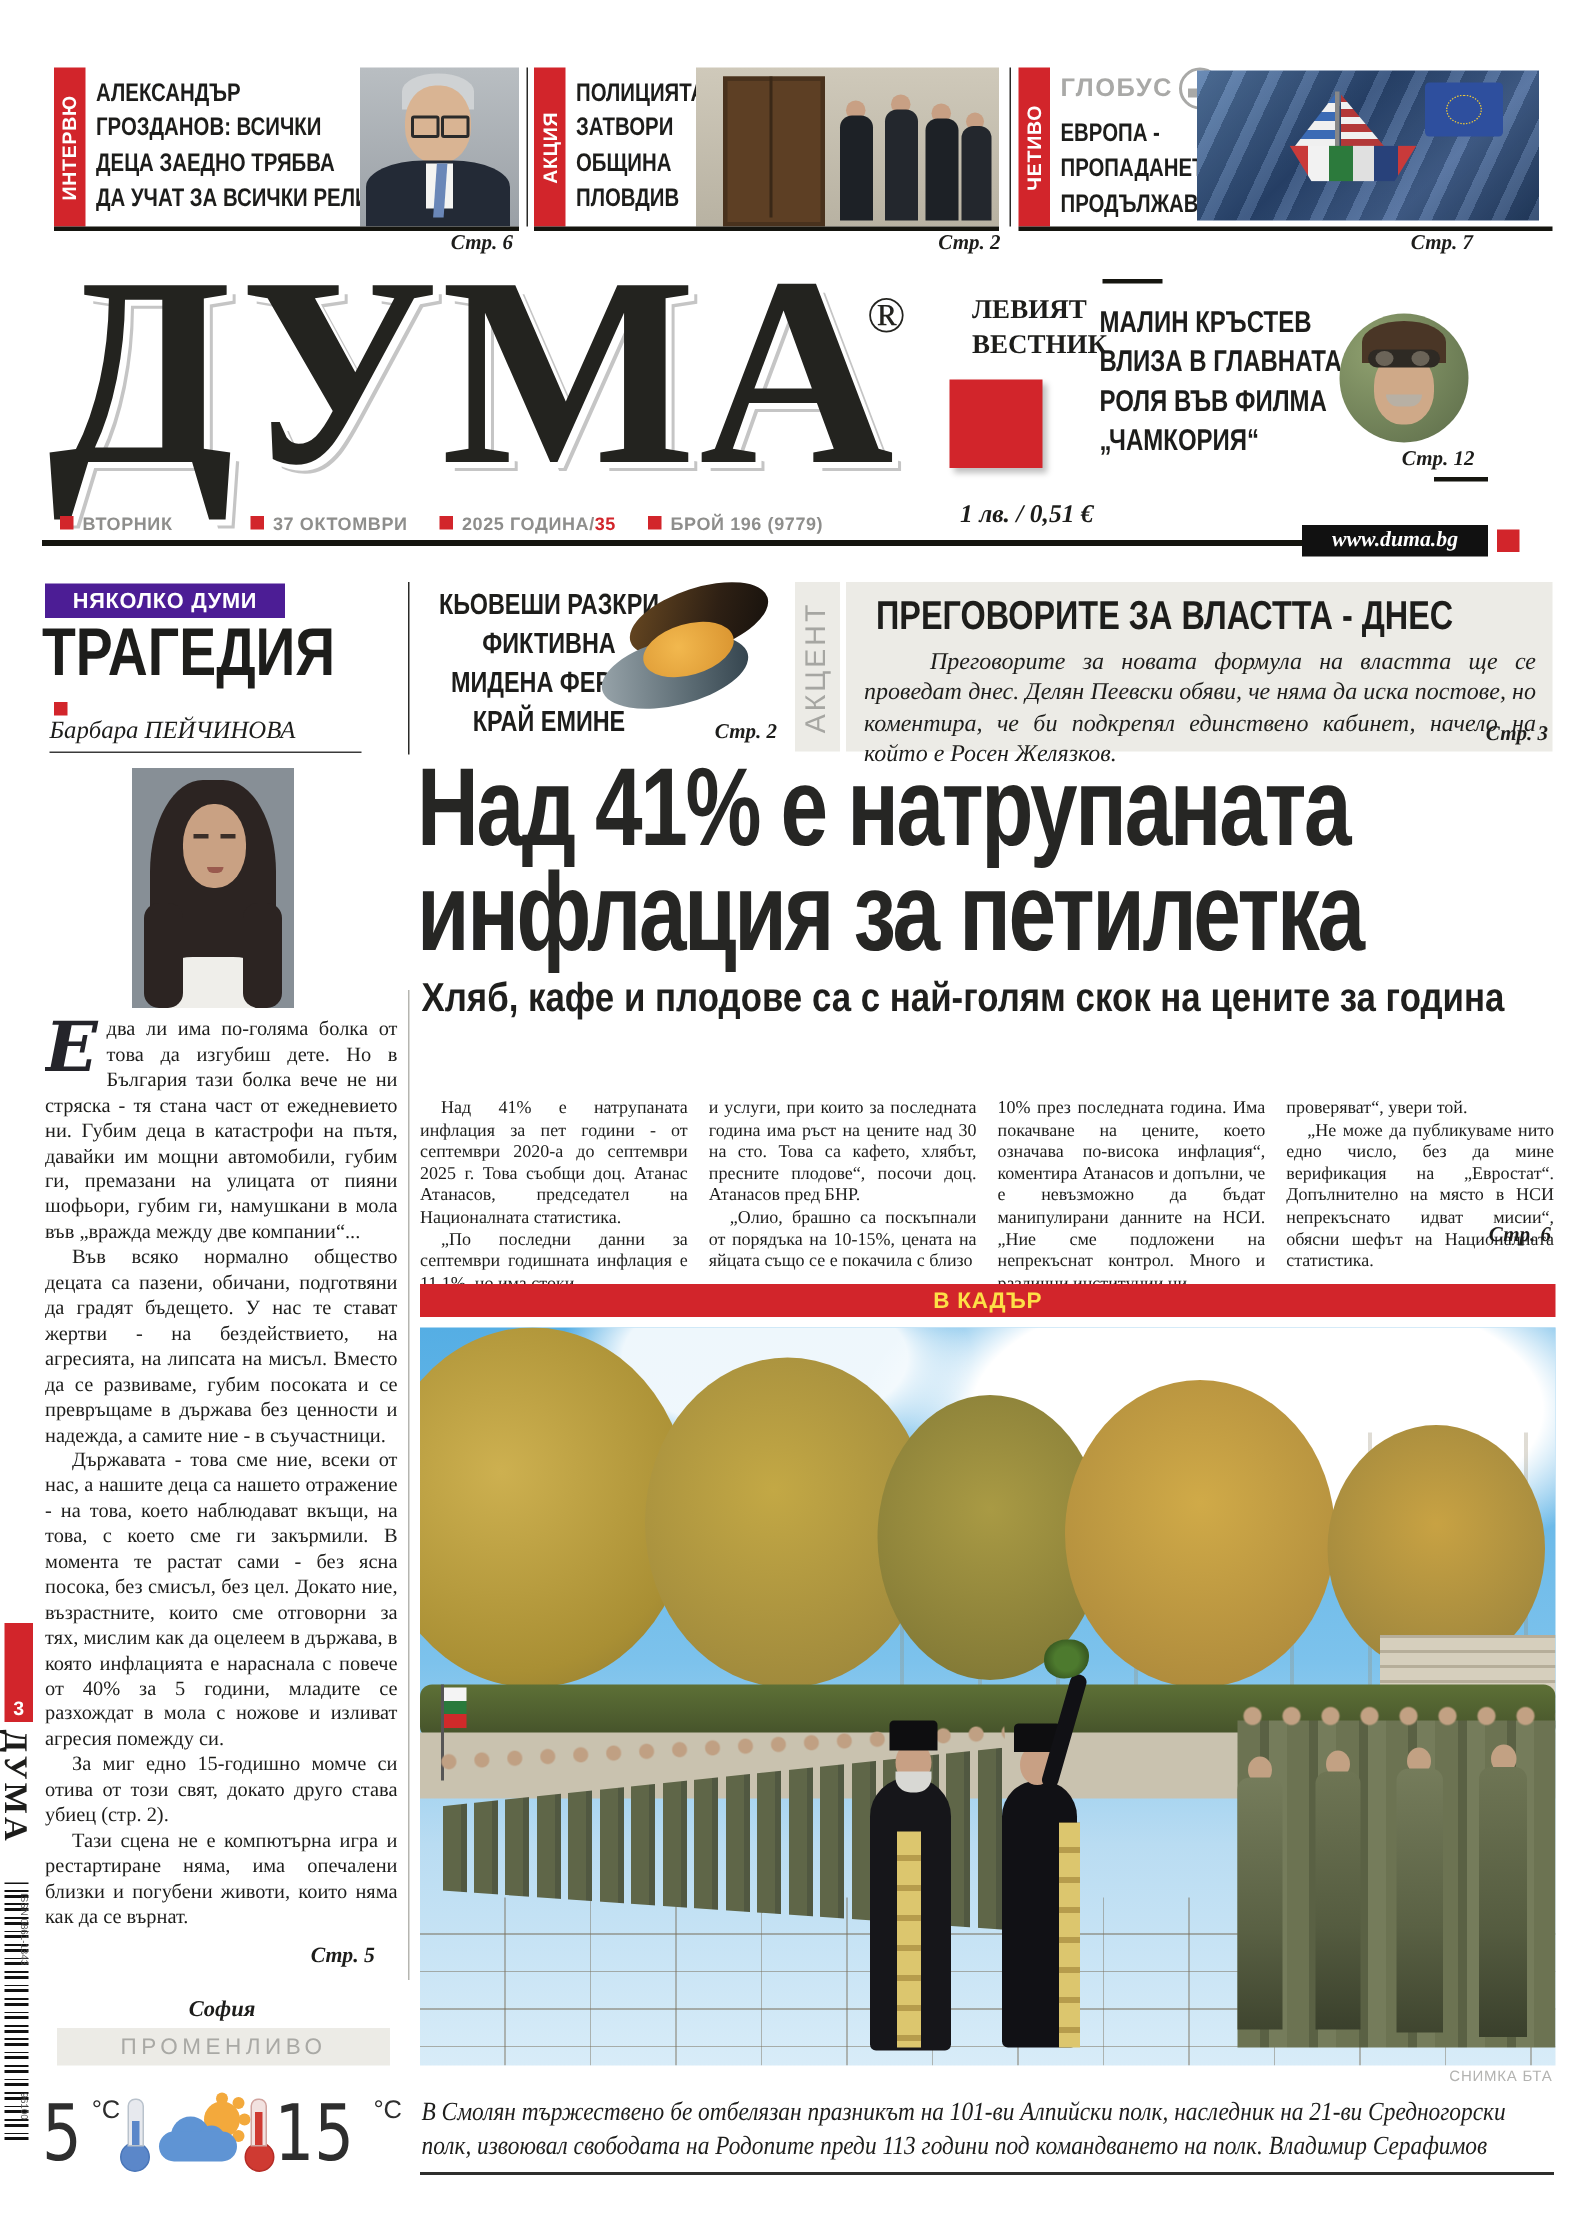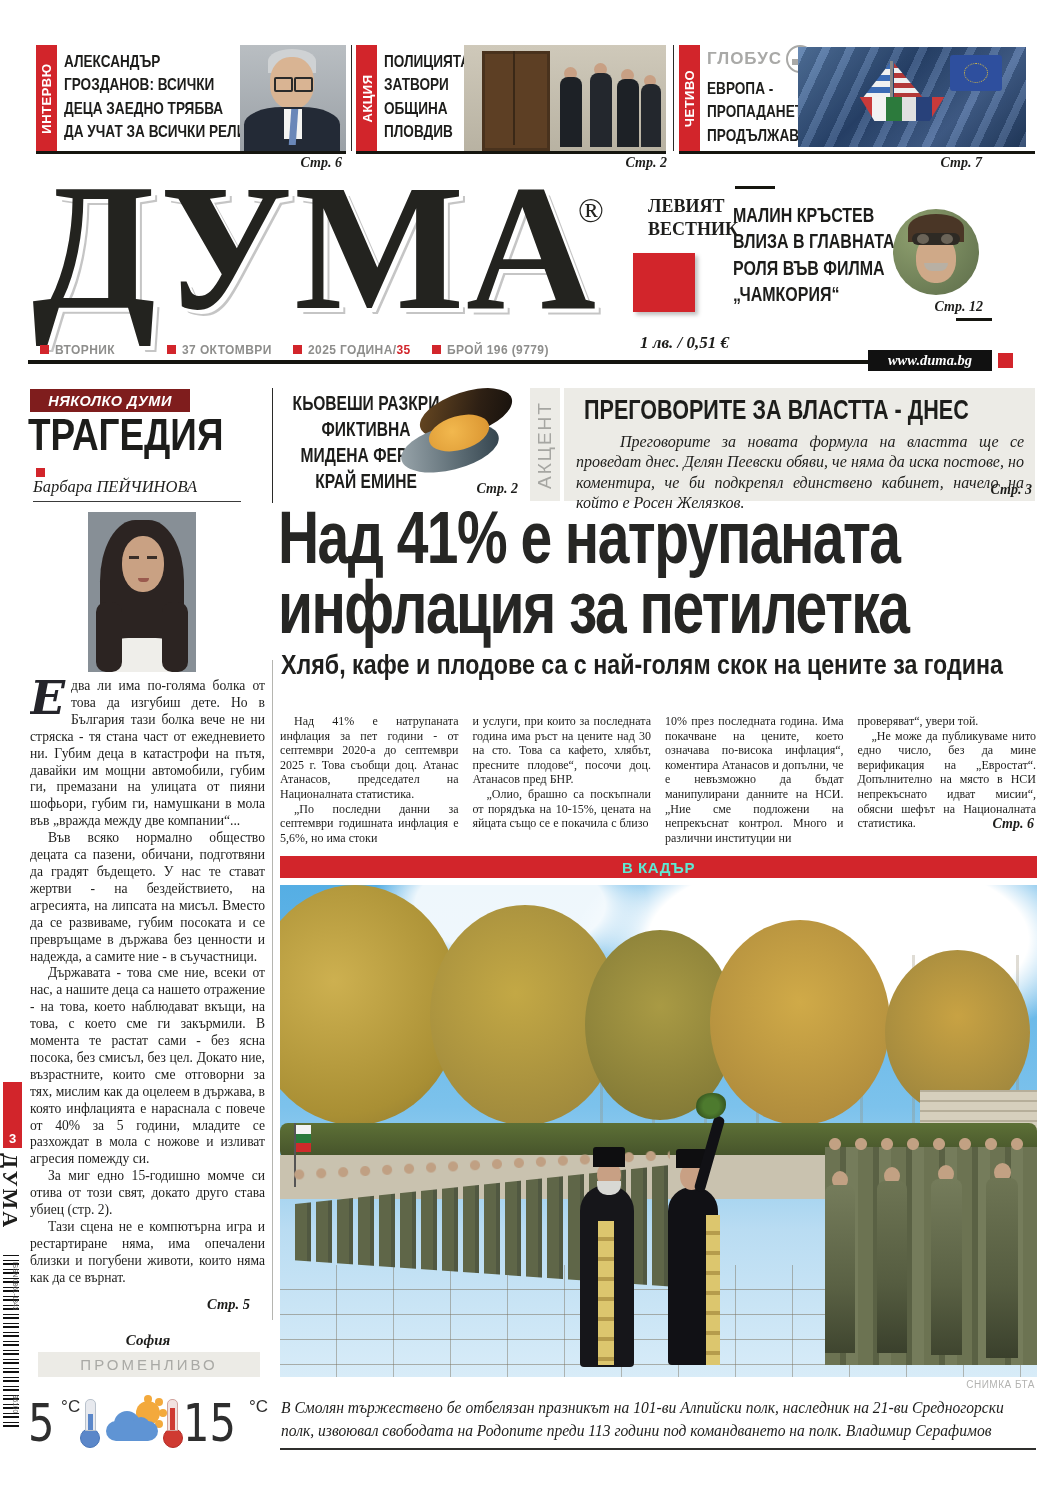--- a/index.html
+++ b/index.html
@@ -158,21 +158,21 @@
     <span class="sq"></span><span class="datelbl">БРОЙ 196 (9779)</span>
   </div>
   <div class="abs serif" style="left:640px;top:333px;font-size:17px;font-weight:700;font-style:italic;">1 лв. / 0,51 €</div>
 
   <div class="rule abs" style="left:28px;top:360px;width:842px;height:3.5px;"></div>
   <div class="abs" style="left:868px;top:350px;width:124px;height:21px;background:#111;display:flex;align-items:center;justify-content:center;">
     <span class="serif" style="color:#fff;font-weight:700;font-style:italic;font-size:14.5px;">www.duma.bg</span>
   </div>
   <div class="abs" style="left:998px;top:353px;width:15px;height:15px;background:#d2252b;"></div>
 
-  <div class="abs" style="left:30px;top:389px;width:160px;height:23px;background:#7f1d1d;display:flex;align-items:center;justify-content:center;font-style:italic;">
+  <div class="abs" style="left:30px;top:389px;width:160px;height:23px;background:#4c1d95;display:flex;align-items:center;justify-content:center;">
     <span style="color:#fff;font-weight:700;font-size:14.5px;letter-spacing:.5px;">НЯКОЛКО ДУМИ</span>
   </div>
   <div class="cond abs" style="left:28px;top:412px;width:300px;font-size:45px;line-height:1;font-weight:800;transform:scaleX(.82);">ТРАГЕДИЯ</div>
   <div class="abs" style="left:36px;top:468px;width:9px;height:9px;background:#d2252b;"></div>
   <div class="abs serif" style="left:33px;top:477px;font-size:16.5px;font-style:italic;">Барбара ПЕЙЧИНОВА</div>
   <div class="abs" style="left:33px;top:501px;width:208px;height:1px;background:#3a3a3a;"></div>
   <div class="vline abs" style="left:272px;top:388px;height:115px;"></div>
   <div class="vline abs" style="left:272px;top:660px;height:660px;background:#b5b5b0;"></div>
 
   <div class="abs" style="left:284px;top:388px;width:240px;height:112px;text-align:center;">
@@ -194,42 +194,42 @@
   <div class="abs panel" style="left:564px;top:388px;width:471px;height:113px;">
     <div class="cond abs" style="left:20px;top:8px;width:560px;font-size:27px;line-height:1.05;font-weight:800;transform:scaleX(.8);">ПРЕГОВОРИТЕ ЗА ВЛАСТТА - ДНЕС</div>
     <div class="abs serif justify" style="left:12px;top:44px;width:448px;font-size:16px;font-style:italic;line-height:1.27;text-indent:44px;">Преговорите за новата формула на властта ще се проведат днес. Делян Пеевски обяви, че няма да иска постове, но коментира, че би подкрепял единствено кабинет, начело на който е Росен Желязков.</div>
   </div>
   <div class="pageref abs" style="left:960px;top:482px;width:72px;text-align:right;">Стр. 3</div>
 
   <div class="cond abs" style="left:278px;top:503px;width:985px;font-size:74px;line-height:.94;font-weight:800;letter-spacing:-2px;color:#262624;transform:scaleX(.77);">Над 41% е натрупаната
 инфлация за петилетка</div>
   <div class="cond abs" style="left:281px;top:651px;width:880px;font-size:27px;line-height:1.1;font-weight:600;color:#1f1f1d;transform:scaleX(.86);">Хляб, кафе и плодове са с най-голям скок на цените за година</div>
 
-  <div class="abs colp" style="left:280px;top:714px;width:756px;height:162px;display:grid;grid-template-columns:repeat(4,1fr);gap:14px;
+  <div class="abs colp" style="left:280px;top:731px;width:756px;height:162px;display:grid;grid-template-columns:repeat(4,1fr);gap:14px;
               font-family:'Liberation Serif',serif;font-size:12px;line-height:14.6px;text-align:justify;">
     <div>
       <p class="ind">Над 41% е натрупаната инфлация за пет години - от септември 2020-а до септември 2025 г. Това съобщи доц. Атанас Атанасов, председател на Националната статистика.</p>
-      <p class="ind">„По последни данни за септември годишната инфлация е 5,6%, но има стоки</p>
+      <p class="ind">„По последни данни за септември годишната инфлация е 11,1%, но има стоки</p>
     </div>
     <div>
       <p>и услуги, при които за последната година има ръст на цените над 30 на сто. Това са кафето, хлябът, пресните плодове“, посочи доц. Атанасов пред БНР.</p>
       <p class="ind">„Олио, брашно са поскъпнали от порядъка на 10-15%, цената на яйцата също се е покачила с близо</p>
     </div>
     <div>
       <p>10% през последната година. Има покачване на цените, което означава по-висока инфлация“, коментира Атанасов и допълни, че е невъзможно да бъдат манипулирани данните на НСИ. „Ние сме подложени на непрекъснат контрол. Много и различни институции ни</p>
     </div>
     <div>
       <p>проверяват“, увери той.</p>
       <p class="ind">„Не може да публикуваме нито едно число, без да мине верификация на „Евростат“. Допълнително на място в НСИ непрекъснато идват мисии“, обясни шефът на Националната статистика.</p>
     </div>
   </div>
   <div class="pageref abs" style="left:930px;top:816px;width:104px;text-align:right;">Стр. 6</div>
 
   <div class="abs" style="left:280px;top:856px;width:757px;height:22px;background:#d2252b;display:flex;align-items:center;justify-content:center;">
-    <span style="color:#5eead4;font-weight:700;font-size:15px;letter-spacing:.5px;">В КАДЪР</span>
+    <span style="color:#fde047;font-weight:700;font-size:15px;letter-spacing:.5px;">В КАДЪР</span>
   </div>
 
   <div class="abs" style="left:280px;top:885px;width:757px;height:492px;overflow:hidden;background:linear-gradient(180deg,#55aee4 0%,#7cc2ec 45%,#b9dcf2 70%,#d8ecf8 100%);">
     <div class="abs" style="left:300px;top:-40px;width:470px;height:210px;background:radial-gradient(ellipse at 55% 45%,#ffffff 0 52%,rgba(255,255,255,0) 72%);"></div>
     <div class="abs" style="left:90px;top:-50px;width:280px;height:140px;background:radial-gradient(ellipse at 50% 50%,rgba(255,255,255,.9) 0 48%,rgba(255,255,255,0) 70%);"></div>
     <div class="abs" style="left:320px;top:70px;width:437px;height:195px;background:linear-gradient(180deg,#efe9db,#e0d9c7);
                 background-image:repeating-linear-gradient(90deg,rgba(150,140,115,.30) 0 3px,transparent 3px 52px);"></div>
     <div class="tr" style="left:-30px;top:0;width:210px;height:240px;background:radial-gradient(circle at 40% 40%,#cdb050,#a98f34 70%,#8a7530);"></div>
     <div class="tr" style="left:150px;top:20px;width:190px;height:220px;background:radial-gradient(circle at 45% 40%,#c3a845,#97823a);"></div>
     <div class="tr" style="left:305px;top:45px;width:150px;height:190px;background:radial-gradient(circle at 50% 40%,#a99a44,#7c7434);"></div>

